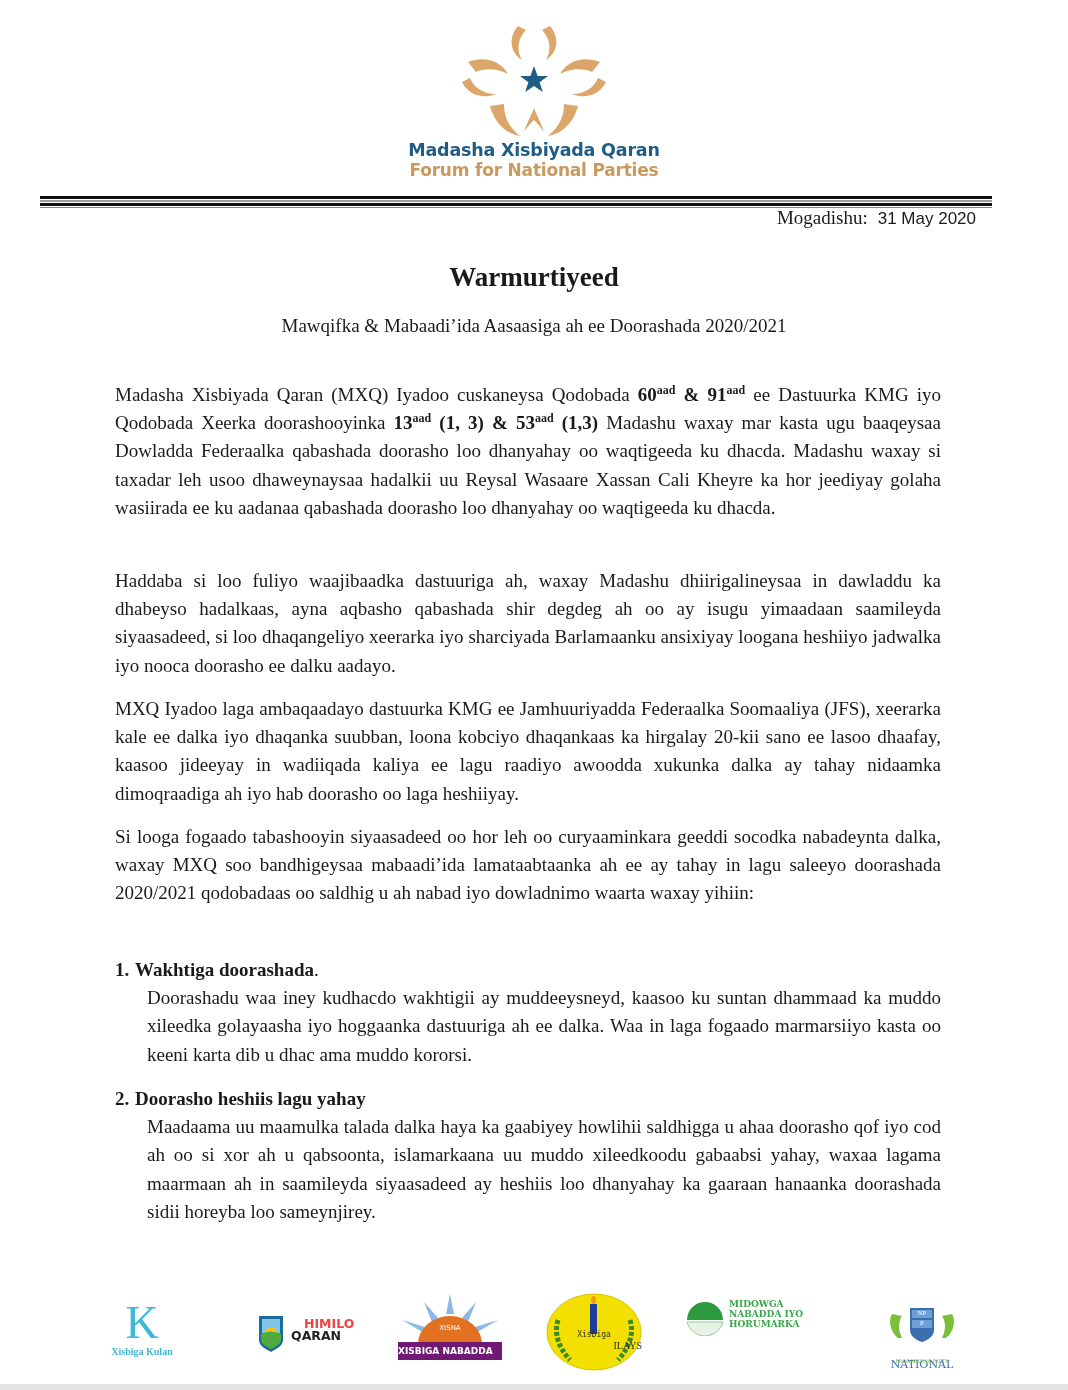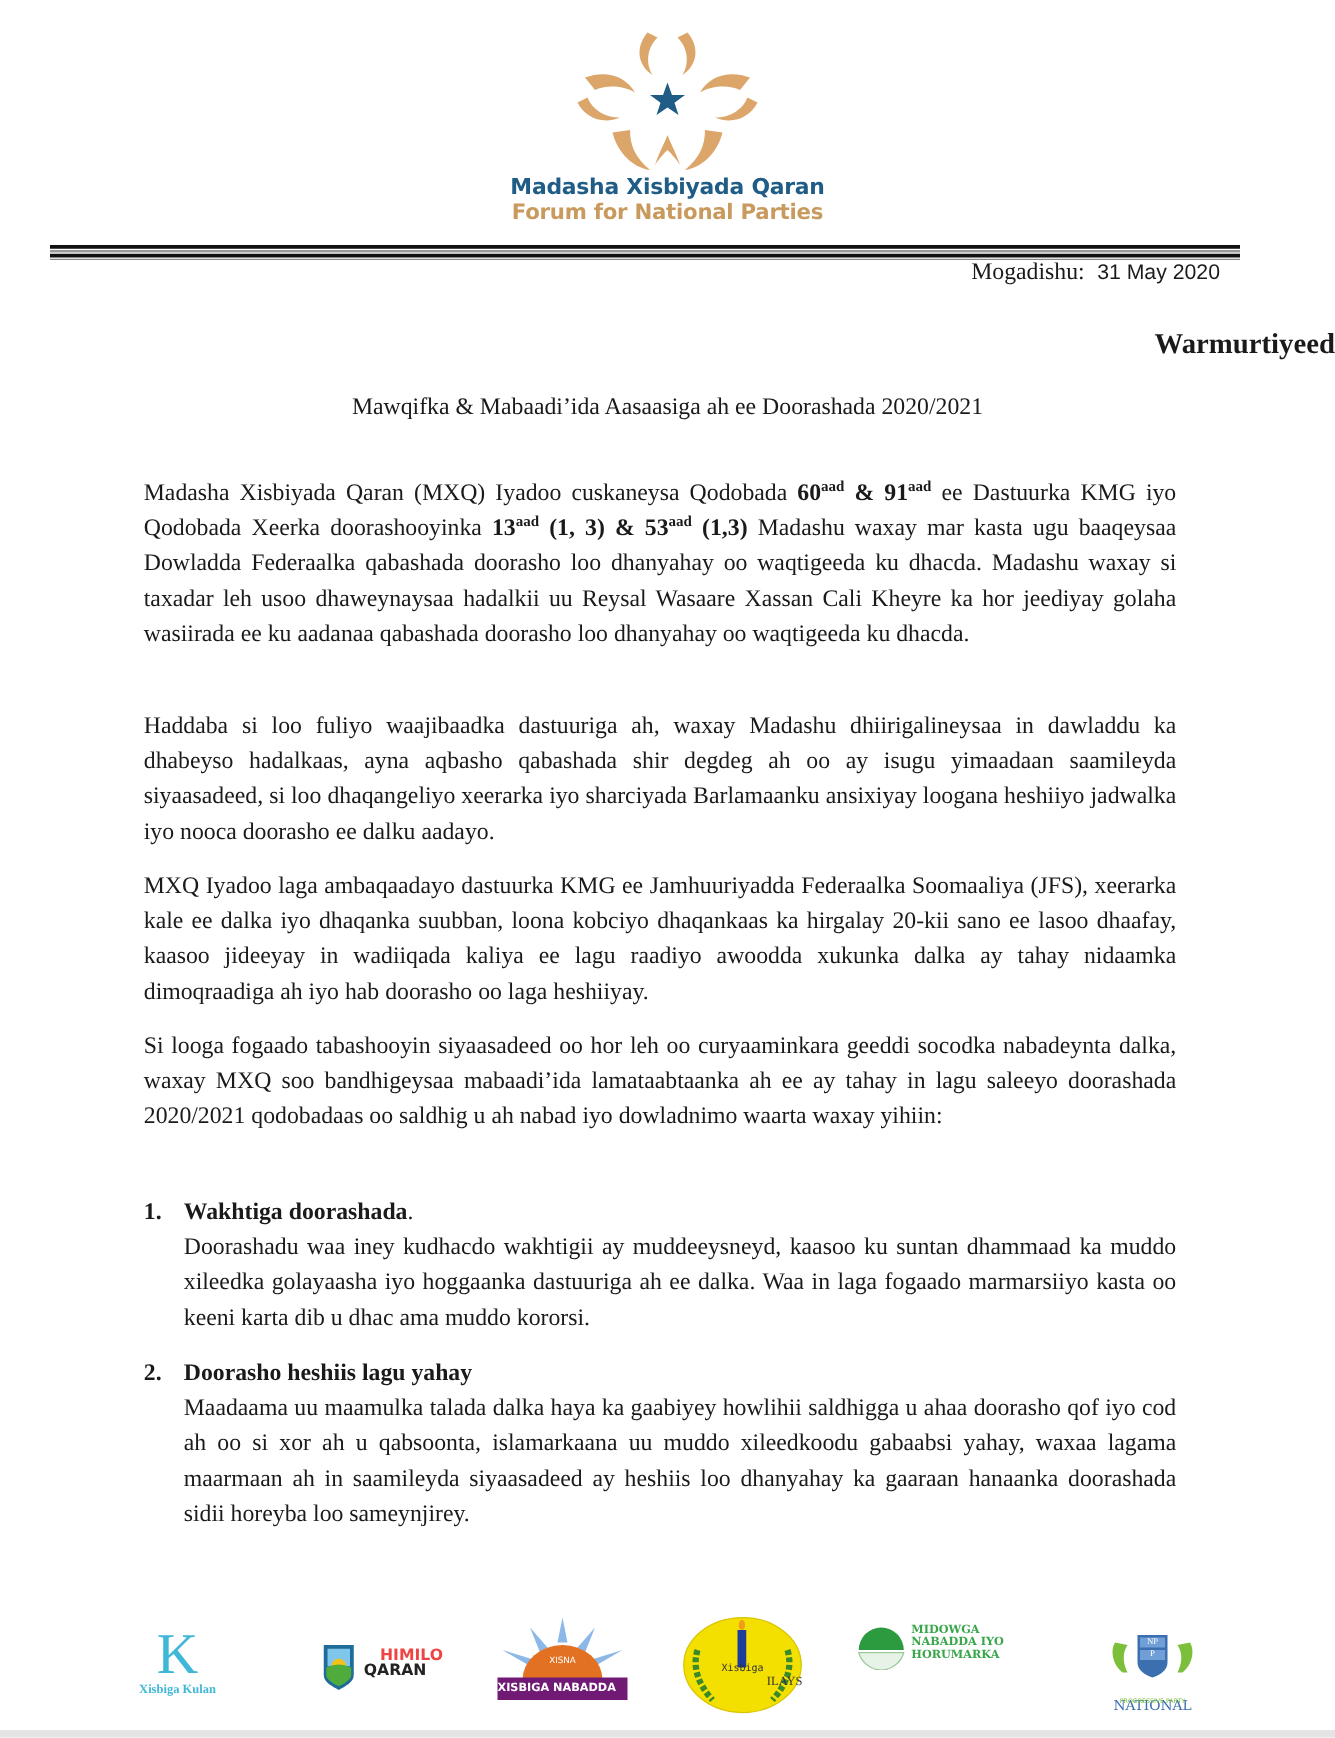--- a/index.html
+++ b/index.html
@@ -23,40 +23,40 @@
   .r1 { top: 196px; height: 3px; }
   .r2 { top: 200px; height: 2px; background: #9a9a9a; }
   .r3 { top: 203px; height: 3px; }
   .r4 { top: 207px; height: 1px; background: #888; }
   .dateline {
     position: absolute; right: 92px; top: 207px; font-size: 19px;
   }
   .dateline .place { font-family: Liberation Serif, serif; }
   .dateline .date { font-family: "Liberation Sans", "DejaVu Sans", sans-serif; font-size: 17px; margin-left: 10px; }
   .title {
-    position: absolute; left: 0; right: 0; top: 262px; text-align: right;
-    font-weight: bold; font-size: 23px;
+    position: absolute; left: 0; right: 0; top: 262px; text-align: center;
+    font-weight: bold; font-size: 27px;
   }
   .subtitle {
     position: absolute; left: 0; right: 0; top: 315px; text-align: center;
     font-weight: normal; font-size: 19px;
   }
   .body-text {
     position: absolute; left: 115px; width: 826px; font-size: 19px; line-height: 28.2px;
     text-align: justify;
   }
   .p1 { top: 381px; }
   .p2 { top: 567px; }
   .p3 { top: 695px; }
   .p4 { top: 823px; }
   sup { font-size: 12px; line-height: 0; vertical-align: 7px; }
   b { font-weight: bold; }
   .list-item { position: absolute; left: 115px; width: 826px; font-size: 19px; line-height: 28.2px; }
   .list-item .num { position: absolute; left: 0; top: 0; font-weight: bold; }
-  .list-item .head { margin-left: 32px; font-weight: bold; }
+  .list-item .head { margin-left: 20px; font-weight: bold; }
   .list-item .desc { margin-left: 32px; text-align: justify; }
   .li1 { top: 956px; }
   .li2 { top: 1085px; }
   .footer-logos { position: absolute; left: 0; top: 1290px; width: 1068px; height: 90px; }
   .flogo { position: absolute; }
   .bottom-bar { position: absolute; left: 0; top: 1384px; width: 1068px; height: 6px; background: #e4e4e4; }
 </style>
 </head>
 <body>
 

